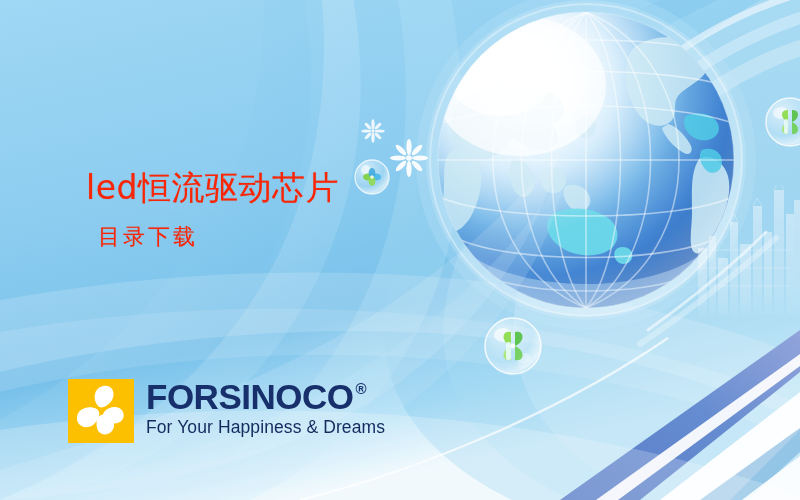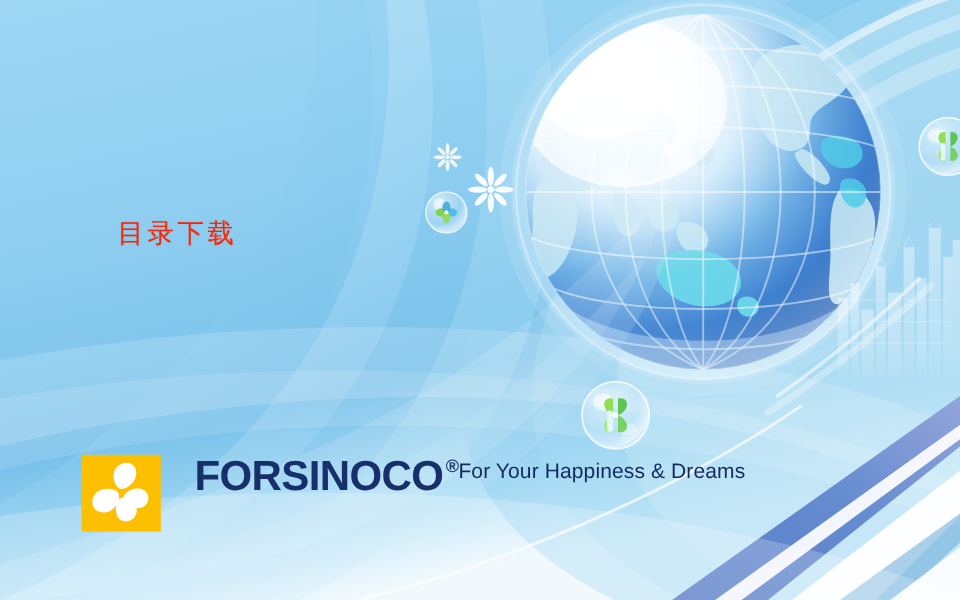--- a/index.html
+++ b/index.html
@@ -58,23 +58,23 @@
   }
   .logo-mark {
     width: 66px;
     height: 64px;
     background: #fdc000;
     flex: 0 0 auto;
     position: relative;
   }
   .logo-mark svg { display: block; }
   .logo-text {
-    margin-left: 28px;
+    margin-left: 12px;
     display: flex;
-    flex-direction: row;
+    flex-direction: column;
     justify-content: flex-start;
   }
   .logo-word {
     font-family: "Liberation Sans", "DejaVu Sans", sans-serif;
     font-weight: bold;
     font-size: 35px;
     letter-spacing: -0.5px;
     color: #17306b;
     line-height: 1;
     display: flex;
@@ -395,20 +395,21 @@
             <rect x="-6" y="-3" width="4" height="15" rx="2" fill="#e9fbff" opacity="0.88"></rect>
           </g>
         </g>
       </g>
 
       <path d="M0,430 C200,400 420,404 620,446 C700,462 760,482 800,496 L800,500 L0,500 Z" fill="#ffffff" opacity="0.22"></path>
     </g>
   </svg>
 
   <div class="headline">
+    <div class="line1">led恒流驱动芯片</div>
     <div class="line2">目录下载</div>
   </div>
 
   <div class="logo-block">
     <div class="logo-mark">
       <svg width="66" height="64" viewBox="0 0 66 64" aria-hidden="true">
         <g fill="#ffffff">
           <path d="M30,27 C24,20 26,9 35,7 C44,5 48,14 44,21 C41,26 34,31 30,27 Z"></path>
           <path d="M29,30 C21,26 10,29 9,38 C8,47 18,51 25,46 C30,42 34,34 29,30 Z"></path>
           <path d="M36,33 C41,27 52,26 55,33 C58,40 51,46 44,44 C39,42 33,38 36,33 Z"></path>

